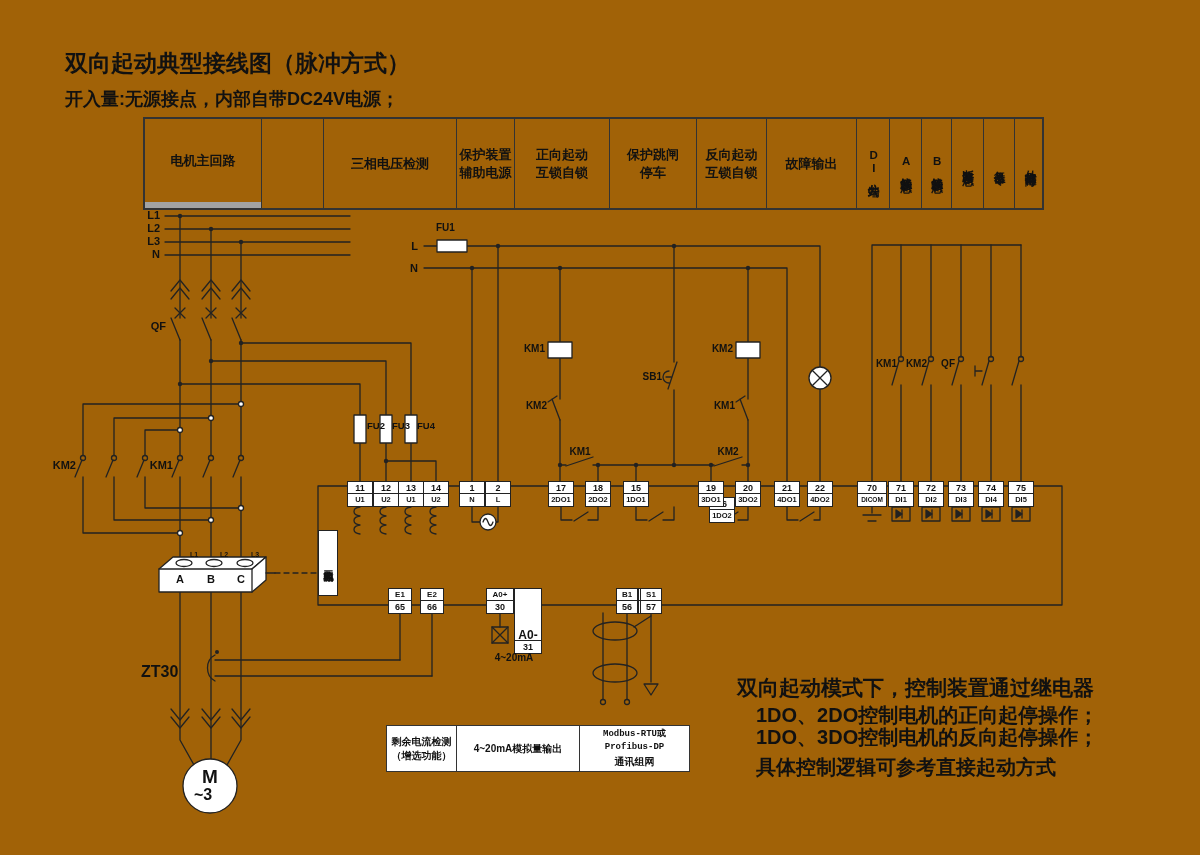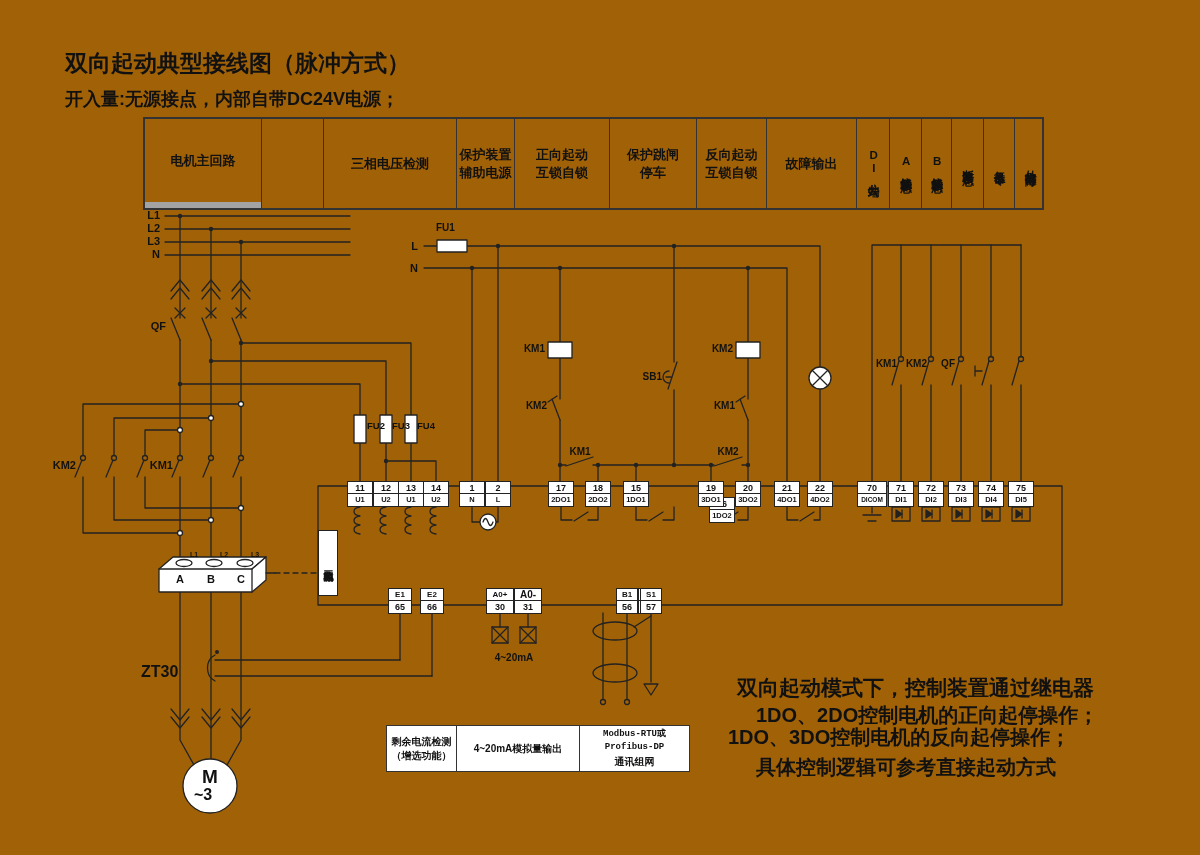--- a/index.html
+++ b/index.html
@@ -430,21 +430,21 @@
     </div>
   <div class="term" style="left:420px; top:588px; width:24px;">
       <div class="r1" style="font-size:8px;">E2</div>
       <div class="r2" style="font-size:9px;">66</div>
     </div>
   <div class="term" style="left:486px; top:588px; width:28px;">
       <div class="r1" style="font-size:8px;">A0+</div>
       <div class="r2" style="font-size:9px;">30</div>
     </div>
   <div class="term" style="left:514px; top:588px; width:28px;">
-      <div class="r1" style="font-size:10px;">A0-</div>
+      <div class="r1" style="font-size:12px;margin-top:40px;">A0-</div>
       <div class="r2" style="font-size:9px;">31</div>
     </div>
   <div class="term" style="left:592px; top:588px; width:22px;margin-left:46px;">
       <div class="r1" style="font-size:8px;">A1</div>
       <div class="r2" style="font-size:9px;">55</div>
     </div>
   <div class="term" style="left:616px; top:588px; width:22px;">
       <div class="r1" style="font-size:8px;">B1</div>
       <div class="r2" style="font-size:9px;">56</div>
     </div>
@@ -463,16 +463,16 @@
     <span>4~20mA模拟量输出</span>
   </div>
   <div class="fbox" style="left:579px; top:725px; width:111px; height:47px; font-size:9px;">
     <span style="font-family:'Liberation Mono','DejaVu Sans Mono',monospace;">Modbus-RTU或</span>
     <span style="font-family:'Liberation Mono','DejaVu Sans Mono',monospace;">Profibus-DP</span>
     <span style="font-size:10px; margin-top:2px;">通讯组网</span>
   </div>
 
   <div class="note" style="left:737px; top:674px; font-size:21px;">双向起动模式下，控制装置通过继电器</div>
   <div class="note" style="left:756px; top:702px; font-size:20px;">1DO、2DO控制电机的正向起停操作；</div>
-  <div class="note" style="left:728px; top:724px; font-size:20px;">1DO、3DO控制电机的反向起停操作；</div>
+  <div class="note" style="left:756px; top:724px; font-size:20px;">1DO、3DO控制电机的反向起停操作；</div>
   <div class="note" style="left:756px; top:754px; font-size:20px;">具体控制逻辑可参考直接起动方式</div>
 
 </div>
 
 </body></html>

